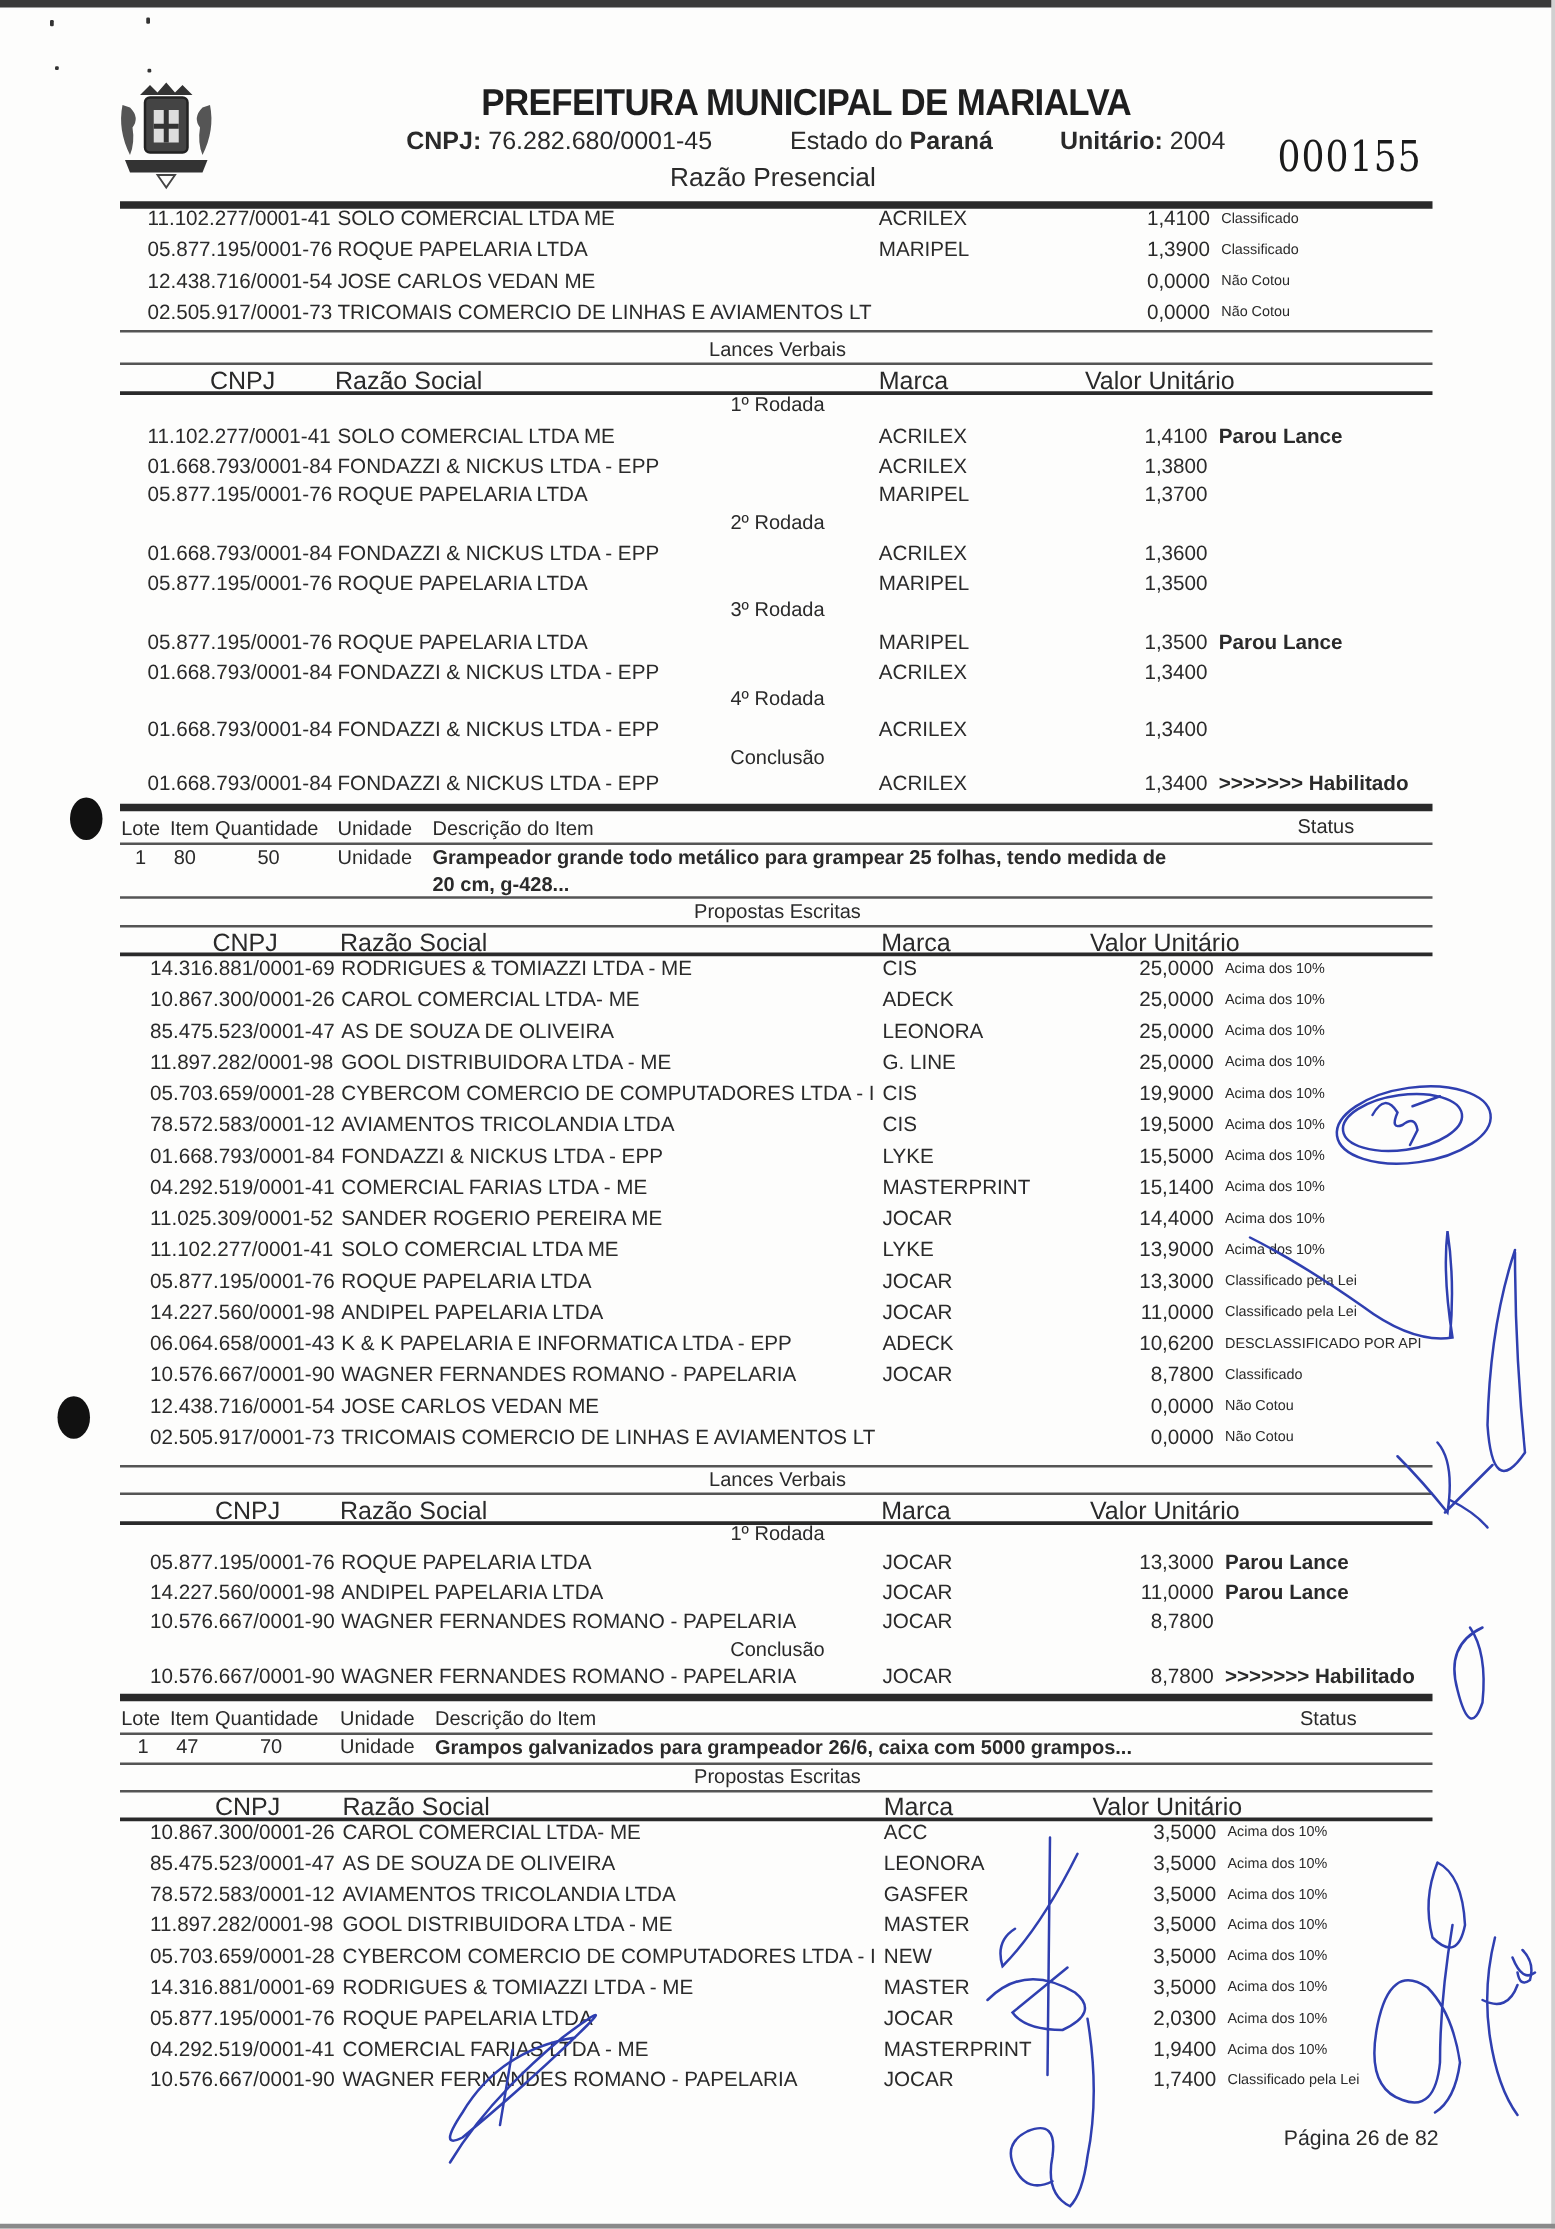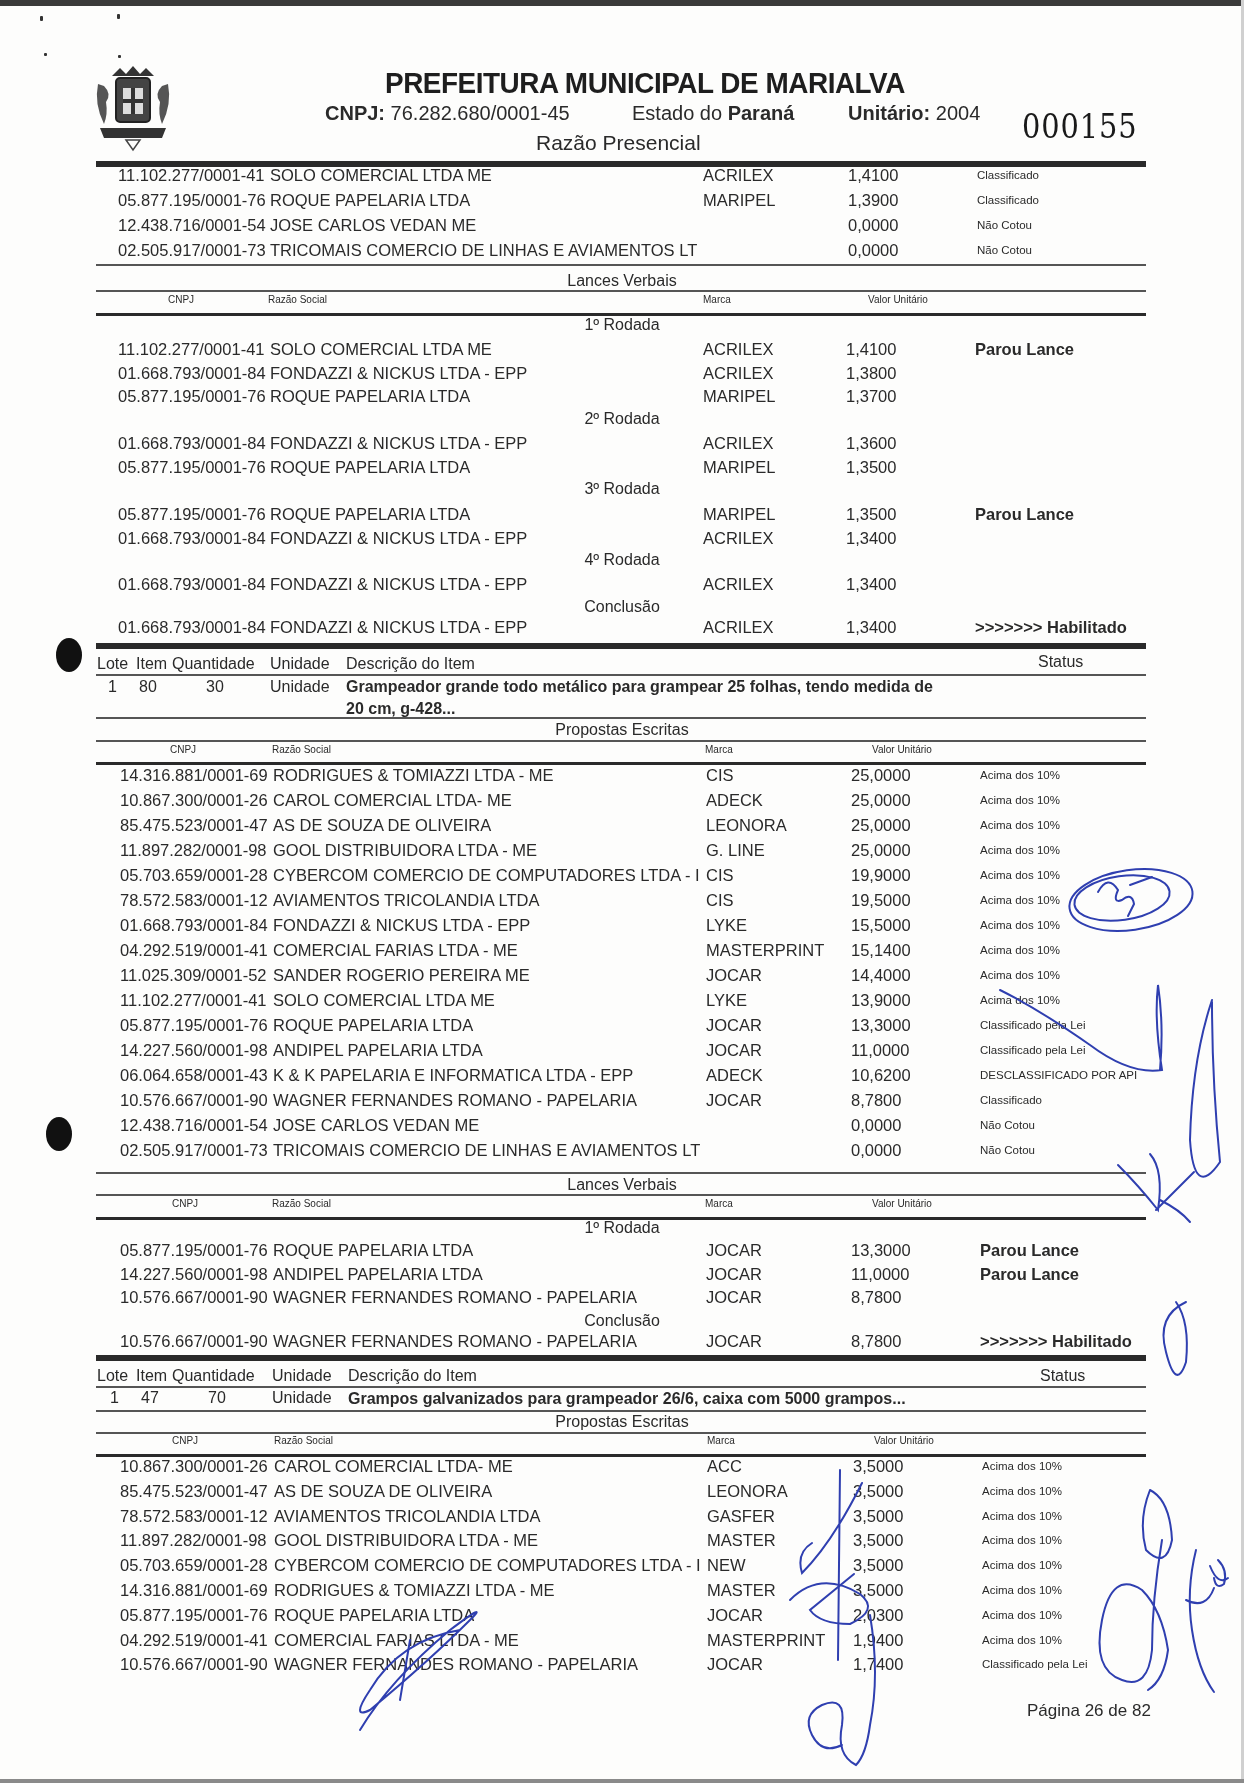--- a/index.html
+++ b/index.html
@@ -27,26 +27,26 @@
   .rule { position: absolute; left: 96px; width: 1050px; background: #2a2a2a; }
   .thick { height: 6px; }
   .med { height: 3px; }
   .thin { height: 1.5px; background: #555; }
 
   .row { position: absolute; left: 0; width: 1244px; height: 22px; font-size: 16.5px; white-space: nowrap; }
   .row span { position: absolute; top: 0; }
   .cnpj { left: 118px; }
   .name { left: 270px; }
   .marca { left: 703px; }
-  .valor { width: 120px; text-align: left; }
+  .valor { width: 120px; text-align: right; }
   .st-small { font-size: 11.5px; top: 3px !important; }
   .st-bold { font-weight: bold; font-size: 16.5px; }
 
   .center-lbl { position: absolute; width: 1244px; text-align: center; font-size: 16px; left: 0; }
-  .hdr { position: absolute; font-size: 10px; }
+  .hdr { position: absolute; font-size: 20px; }
 
   .item-hdr span, .item-row span { position: absolute; font-size: 16px; white-space: nowrap; }
   .desc { font-weight: bold; font-size: 16px; line-height: 22px; }
 
   .footer { position: absolute; left: 1027px; top: 1701px; font-size: 17px; }
   svg.ink { position: absolute; left: 0; top: 0; pointer-events: none; }
 </style>
 </head>
 <body>
 
@@ -217,21 +217,21 @@
   <span style="left:136px;top:655px">Item</span>
   <span style="left:172px;top:655px">Quantidade</span>
   <span style="left:270px;top:655px">Unidade</span>
   <span style="left:346px;top:655px">Descrição do Item</span>
   <span style="left:1038px;top:653px">Status</span>
 </div>
 <div class="rule thin" style="top:674px;left:96px"></div>
 <div class="item-row">
   <span style="left:108px;top:678px">1</span>
   <span style="left:139px;top:678px">80</span>
-  <span style="left:206px;top:678px">30</span>
+  <span style="left:206px;top:678px">50</span>
   <span style="left:270px;top:678px">Unidade</span>
   <span class="desc" style="left:346px;top:676px">Grampeador grande todo metálico para grampear 25 folhas, tendo medida de</span>
   <span class="desc" style="left:346px;top:698px">20 cm, g-428...</span>
 </div>
 <div class="rule thin" style="top:717px"></div>
 <div class="center-lbl" style="top:721px">Propostas Escritas</div>
 <div class="rule thin" style="top:740px"></div>
 <div class="hdr" style="left:170px;top:744px">CNPJ</div>
 <div class="hdr" style="left:272px;top:744px">Razão Social</div>
 <div class="hdr" style="left:705px;top:744px">Marca</div>

